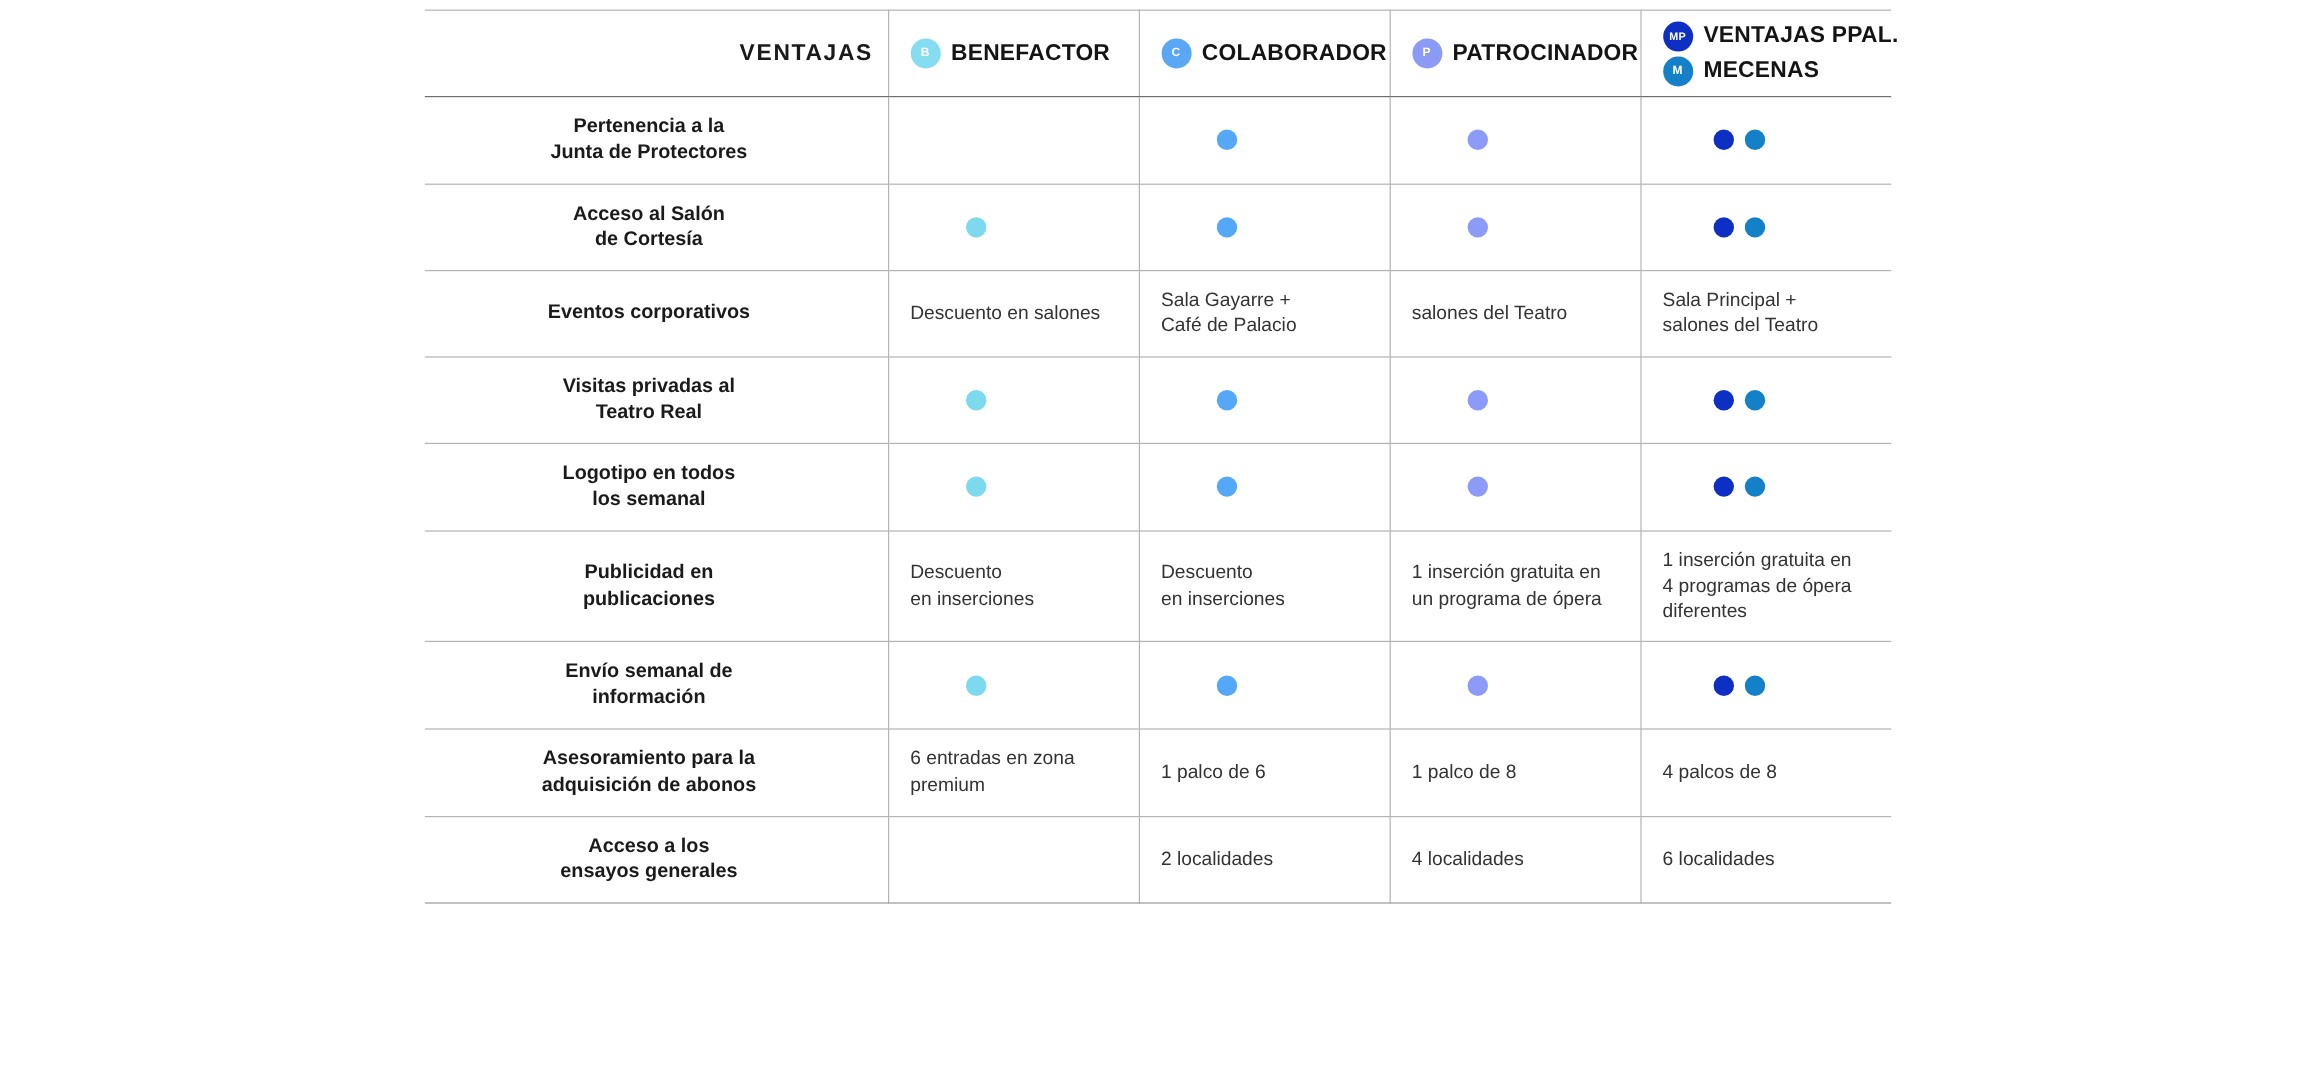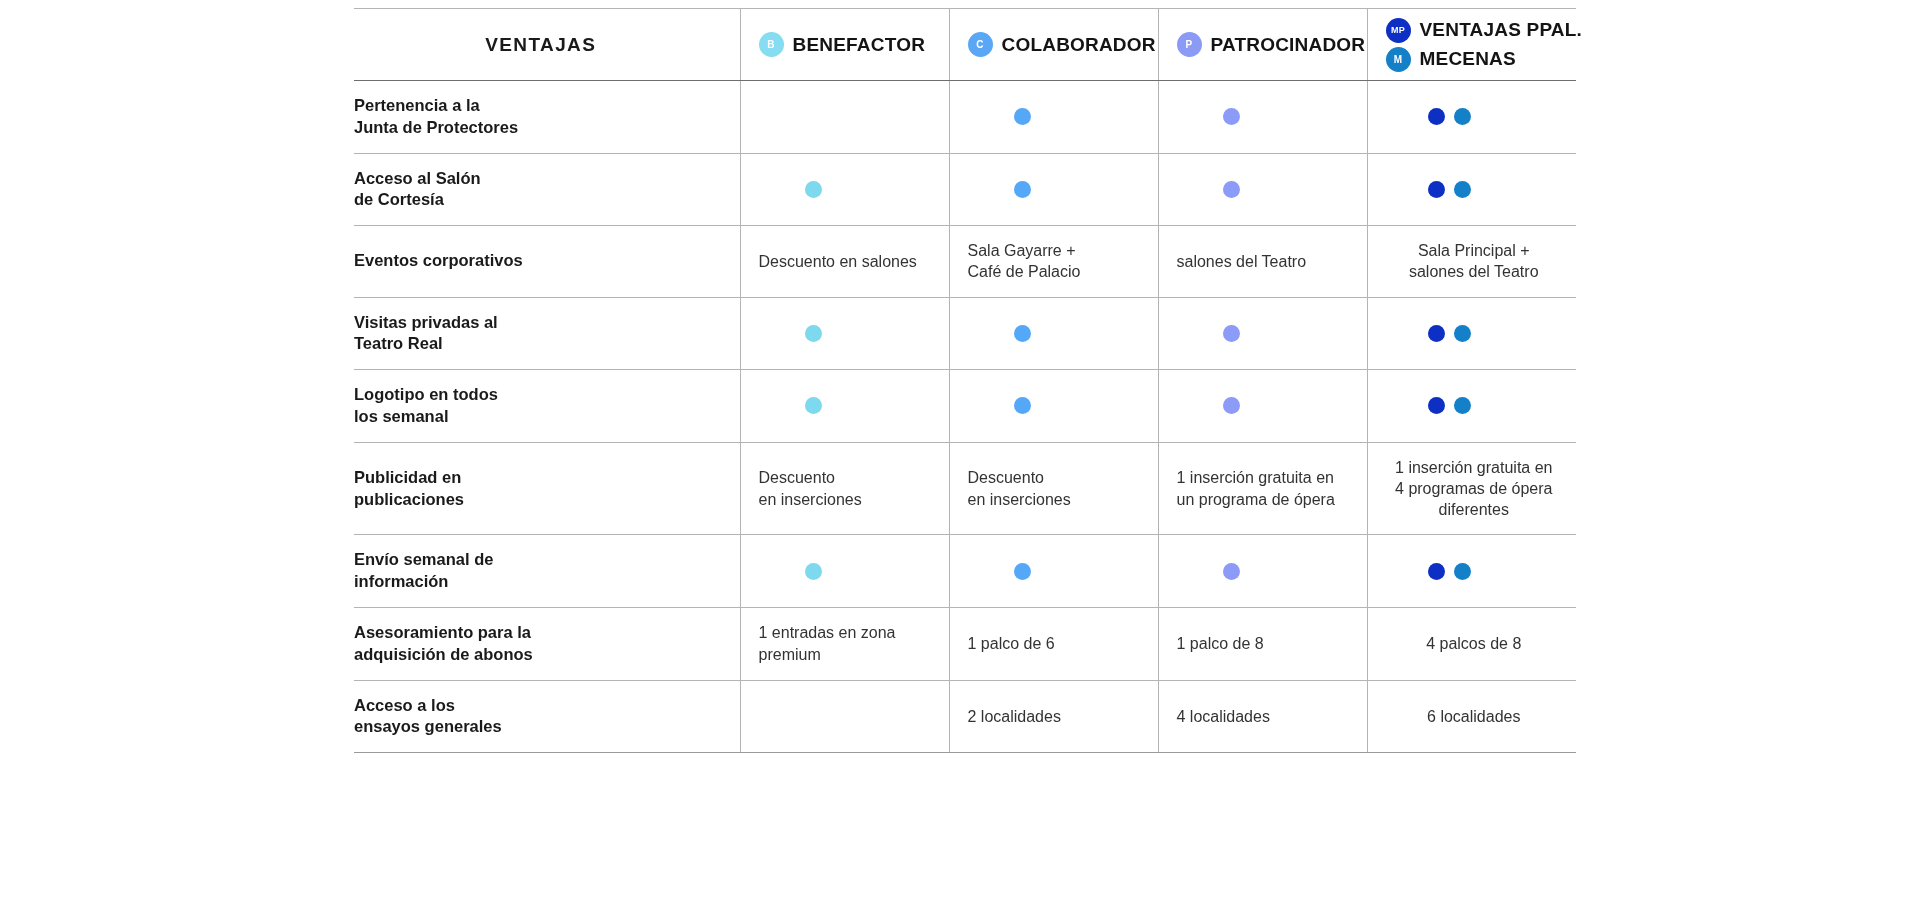--- a/index.html
+++ b/index.html
@@ -32,20 +32,21 @@
   thead tr { height: 72px; }
 
   thead th {
     border-top: 1px solid #b4b4b4;
     border-bottom: 1px solid #6e6e6e;
     padding: 0;
     vertical-align: middle;
     font-weight: normal;
   }
   thead th.label-head {
+    text-align: right;
     padding-right: 12px;
     border-right: 1px solid #b4b4b4;
   }
   thead th.data-head {
     border-right: 1px solid #b4b4b4;
     text-align: left;
     padding-left: 18px;
   }
   thead th.data-head.last { border-right: none; }
 
@@ -92,37 +93,37 @@
 
   
   tbody td {
     border-bottom: 1px solid #b4b4b4;
     padding: 0;
     vertical-align: middle;
   }
   tbody tr:last-child td { border-bottom: 1px solid #9a9a9a; }
 
   td.row-label {
-    text-align: left;
+    text-align: center;
     padding: 14px 12px 14px 0;
     border-right: 1px solid #b4b4b4;
     font-size: 16.5px;
     font-weight: bold;
     line-height: 1.32;
     color: #1a1a1a;
   }
   td.cell {
     border-right: 1px solid #b4b4b4;
     padding: 14px 14px 14px 18px;
     font-size: 16px;
     line-height: 1.33;
     color: #333333;
     font-weight: normal;
   }
-  td.cell.last { border-right: none; text-align: center; }
+  td.cell.last { border-right: none; }
 
   .dot-wrap {
     display: flex;
     align-items: center;
     gap: 9px;
     padding-left: 42px;
   }
   .dot-wrap.centered { padding-left: 46px; }
   .dot {
     width: 17px;
@@ -329,21 +330,21 @@
         <td class="cell last">
           <div class="dot-wrap">
             <span class="dot" style="background: rgb(13, 47, 196);"></span>
             <span class="dot" style="background: rgb(20, 128, 200);"></span>
           </div>
         </td>
       </tr>
       <tr>
         <td class="row-label" style="white-space: pre-line;">Asesoramiento para la
 adquisición de abonos</td>
-        <td class="cell"><span class="cell-text">1 entradas en zona
+        <td class="cell"><span class="cell-text">6 entradas en zona
 premium</span></td>
         <td class="cell"><span class="cell-text">1 palco de 6</span></td>
         <td class="cell"><span class="cell-text">1 palco de 8</span></td>
         <td class="cell last"><span class="cell-text">4 palcos de 8</span></td>
       </tr>
       <tr>
         <td class="row-label" style="white-space: pre-line;">Acceso a los
 ensayos generales</td>
         <td class="cell">
           <div class="empty-cell"></div>

